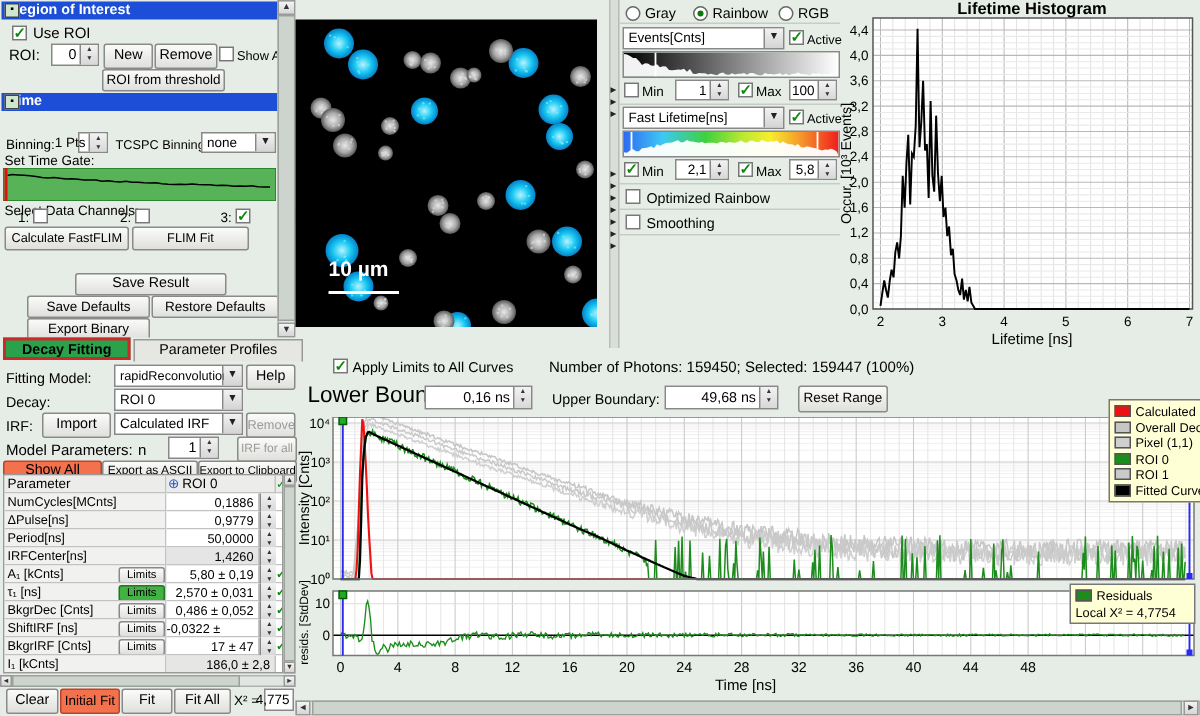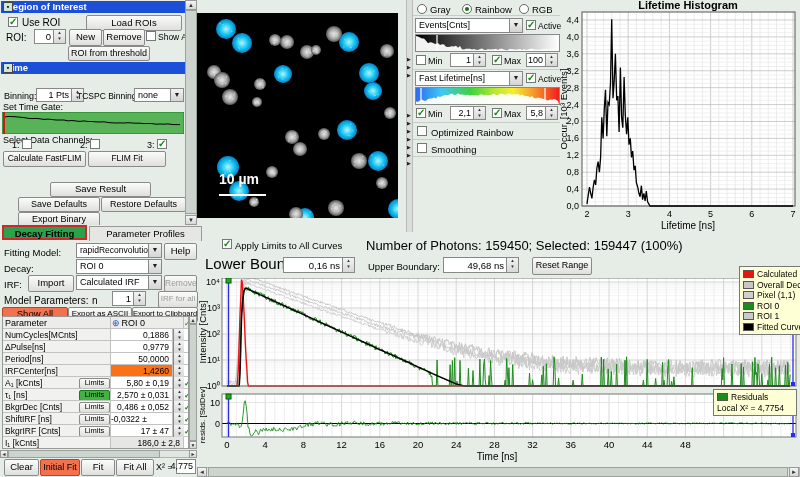--- a/index.html
+++ b/index.html
@@ -48,40 +48,39 @@
 
 <div id="app">
 
   <div class="abs" style="left:0;top:0;width:197px;height:225px;overflow:hidden;">
     <div class="panel-hdr" style="top:1px">
       <span class="hbtn">▪</span>
       <span>Region of Interest</span>
     </div>
     <span class="chk on" style="left:8px;top:17px"></span>
     <span class="lbl" style="left:22px;top:17px">Use ROI</span>
-    <div class="btn" style="left:86px;top:15px;width:94px;height:14px;line-height:13px">Load ROIs</div>
 
     <span class="lbl" style="left:6px;top:32px">ROI:</span>
     <div class="sbox" style="left:34px;top:29px;width:32px;height:15px">
       <span class="val">0</span>
         <span class="spn"></span>
     </div>
     <div class="btn" style="left:69px;top:29px;width:31px;height:15px;line-height:14px">New</div>
     <div class="btn" style="left:103px;top:29px;width:40px;height:15px;line-height:14px">Remove</div>
     <span class="chk" style="left:146px;top:31px"></span>
     <span class="lbl" style="left:158px;top:32px;font-size:8.5px">Show All</span>
     <div class="btn" style="left:68px;top:46px;width:80px;height:13px;line-height:12px;font-size:9px">ROI from threshold</div>
 
     <div class="panel-hdr" style="top:62px">
       <span class="hbtn">▪</span>
       <span>Time</span>
     </div>
 
     <span class="lbl" style="left:4px;top:91px;font-size:9px">Binning:</span>
-    <div class="sbox" style="left:36px;top:88px;width:48px;height:14px">
+    <div class="sbox" style="left:52px;top:88px;width:20px;height:14px">
       <span class="val" style="font-size:9px">1 Pts</span>
         <span class="spn"></span>
     </div>
     <span class="lbl" style="left:77px;top:91px;font-size:8.5px">TCSPC Binning:</span>
     <div class="dd" style="left:134px;top:88px;width:50px;height:14px">
       <span class="val">none</span>
         <span class="arrow">▼</span>
     </div>
 
     <span class="lbl" style="left:3px;top:102px;font-size:9px">Set Time Gate:</span>
@@ -169,21 +168,21 @@
       </div>
       <span class="spn" style="position: absolute; left: 170px; top: 24px; width: 11px; height: 12px;"></span>
       <div style="position: absolute; left: 181px; top: 24px; width: 6px; height: 12px; background: rgb(255, 255, 255); border-right: 1px solid rgb(194, 194, 194); border-bottom: 1px solid rgb(194, 194, 194); box-sizing: border-box; overflow: hidden;"></div>
       <div style="position: absolute; left: 0px; top: 36px; width: 108px; height: 12px; background: rgb(241, 241, 239); border-right: 1px solid rgb(194, 194, 194); border-bottom: 1px solid rgb(194, 194, 194); box-sizing: border-box; overflow: hidden;"><span style="font-size:8.5px;padding-left:2px;line-height:11px;display:inline-block">Period[ns]</span></div>
       <div style="position: absolute; left: 108px; top: 36px; width: 62px; height: 12px; background: rgb(255, 255, 255); border-right: 1px solid rgb(194, 194, 194); border-bottom: 1px solid rgb(194, 194, 194); box-sizing: border-box; overflow: hidden;">
         <span style="position:absolute;right:3px;top:1px;font-size:8.5px">50,0000</span>
       </div>
       <span class="spn" style="position: absolute; left: 170px; top: 36px; width: 11px; height: 12px;"></span>
       <div style="position: absolute; left: 181px; top: 36px; width: 6px; height: 12px; background: rgb(255, 255, 255); border-right: 1px solid rgb(194, 194, 194); border-bottom: 1px solid rgb(194, 194, 194); box-sizing: border-box; overflow: hidden;"></div>
       <div style="position: absolute; left: 0px; top: 48px; width: 108px; height: 12px; background: rgb(241, 241, 239); border-right: 1px solid rgb(194, 194, 194); border-bottom: 1px solid rgb(194, 194, 194); box-sizing: border-box; overflow: hidden;"><span style="font-size:8.5px;padding-left:2px;line-height:11px;display:inline-block">IRFCenter[ns]</span></div>
-      <div style="position: absolute; left: 108px; top: 48px; width: 62px; height: 12px; background: #f97316; border-right: 1px solid rgb(194, 194, 194); border-bottom: 1px solid rgb(194, 194, 194); box-sizing: border-box; overflow: hidden;">
+      <div style="position: absolute; left: 108px; top: 48px; width: 62px; height: 12px; background: #e5e5e5; border-right: 1px solid rgb(194, 194, 194); border-bottom: 1px solid rgb(194, 194, 194); box-sizing: border-box; overflow: hidden;">
         <span style="position:absolute;right:3px;top:1px;font-size:8.5px">1,4260</span>
       </div>
       <span class="spn" style="position: absolute; left: 170px; top: 48px; width: 11px; height: 12px;"></span>
       <div style="position: absolute; left: 181px; top: 48px; width: 6px; height: 12px; background: rgb(255, 255, 255); border-right: 1px solid rgb(194, 194, 194); border-bottom: 1px solid rgb(194, 194, 194); box-sizing: border-box; overflow: hidden;"></div>
       <div style="position: absolute; left: 0px; top: 60px; width: 108px; height: 12px; background: rgb(241, 241, 239); border-right: 1px solid rgb(194, 194, 194); border-bottom: 1px solid rgb(194, 194, 194); box-sizing: border-box; overflow: hidden;"><span style="font-size:8.5px;padding-left:2px;line-height:11px;display:inline-block">A₁ [kCnts]</span><div class="btn" style="left: 76px; top: 1px; width: 29px; height: 9px; line-height: 8px; font-size: 7.5px;">Limits</div></div>
       <div style="position: absolute; left: 108px; top: 60px; width: 62px; height: 12px; background: rgb(255, 255, 255); border-right: 1px solid rgb(194, 194, 194); border-bottom: 1px solid rgb(194, 194, 194); box-sizing: border-box; overflow: hidden;">
         <span style="position:absolute;right:3px;top:1px;font-size:8.5px">5,80 ± 0,19</span>
       </div>
       <span class="spn" style="position: absolute; left: 170px; top: 60px; width: 11px; height: 12px;"></span>
       <div style="position: absolute; left: 181px; top: 60px; width: 6px; height: 12px; background: rgb(255, 255, 255); border-right: 1px solid rgb(194, 194, 194); border-bottom: 1px solid rgb(194, 194, 194); box-sizing: border-box; overflow: hidden;"><span style="font-size:8px;color:#0a8a0a;font-weight:bold">✓</span></div>
@@ -676,21 +675,21 @@
       <text x="19" y="73.73599999999999" font-size="9" text-anchor="end">3,2</text>
       <text x="19" y="56.827999999999975" font-size="9" text-anchor="end">3,6</text>
       <text x="19" y="39.91999999999999" font-size="9" text-anchor="end">4,0</text>
       <text x="19" y="23.011999999999972" font-size="9" text-anchor="end">4,4</text>
       <text x="128" y="229" font-size="10" text-anchor="middle">Lifetime [ns]</text>
       <text x="0" y="0" font-size="9.5" text-anchor="middle" transform="translate(7,109) rotate(-90)">Occur. [10³ Events]</text>
     </svg>
 
   <span class="chk on" style="left:222px;top:239px"></span>
   <span class="lbl" style="left:235px;top:240px;font-size:9.5px">Apply Limits to All Curves</span>
-  <span class="lbl" style="left:366px;top:240px;font-size:13px">Number of Photons: 159450; Selected: 159447 (100%)</span>
+  <span class="lbl" style="left:366px;top:240px;font-size:10px">Number of Photons: 159450; Selected: 159447 (100%)</span>
 
   <span class="lbl" style="left:205px;top:258px;font-size:15px">Lower Boundary:</span>
   <div class="sbox" style="left:283px;top:257px;width:72px;height:16px">
     <span class="val" style="top:2px">0,16 ns</span>
       <span class="spn"></span>
   </div>
   <span class="lbl" style="left:368px;top:261px;font-size:9.5px">Upper Boundary:</span>
   <div class="sbox" style="left:443px;top:257px;width:76px;height:16px">
     <span class="val" style="top:2px">49,68 ns</span>
       <span class="spn"></span>

